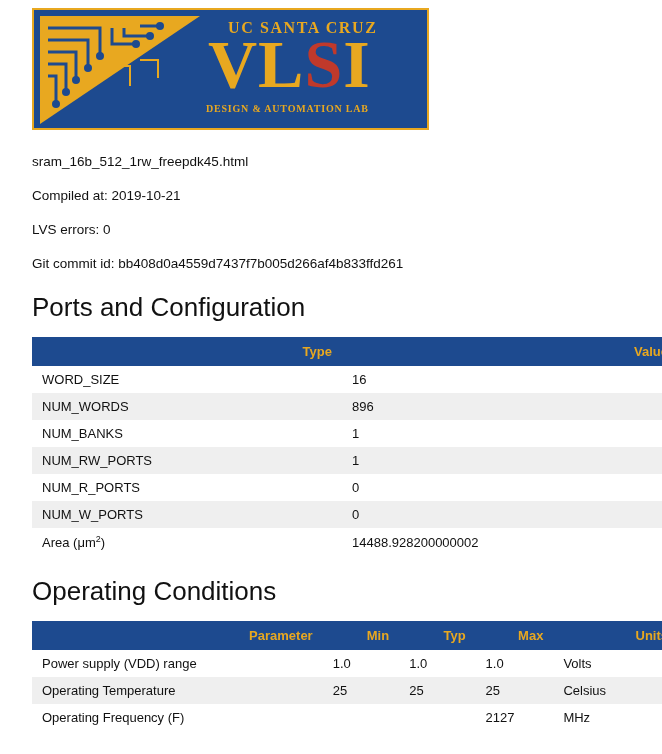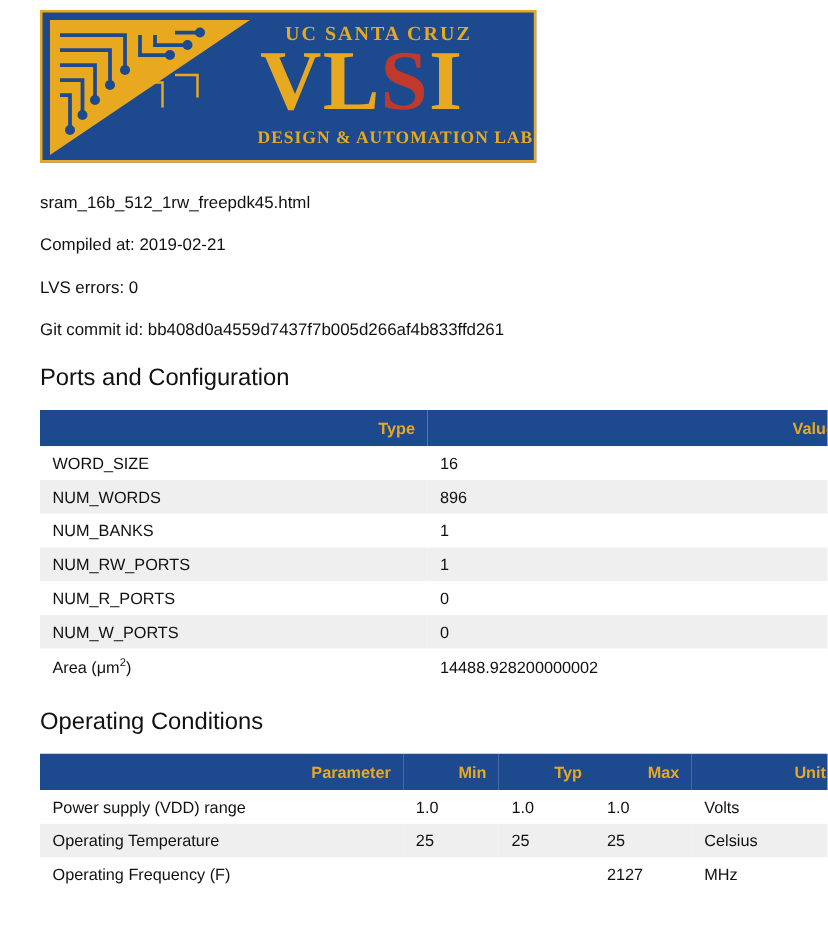--- a/index.html
+++ b/index.html
@@ -66,41 +66,41 @@
     text-align: center;
   }
   .vlsi-word .s-red {
     color: #c0392b;
   }
   .dal-line {
     position: absolute;
     top: 93px;
     left: 6px;
     color: #e8a820;
-    font-size: 14px;
+    font-size: 10px;
     font-weight: bold;
     letter-spacing: 0.8px;
     font-family: "Liberation Serif", serif;
   }
   
   .meta {
     margin: 0 0 0 8px;
   }
   .meta p {
     margin: 0 0 18px 0;
     font-size: 13.5px;
     color: #111;
     line-height: 16px;
   }
   .meta p:first-child {
     margin-top: 24px;
   }
   
   h2.section-title {
-    font-size: 19px;
+    font-size: 26px;
     font-weight: normal;
     color: #111;
     margin: 20px 0 14px 8px;
     font-family: "Liberation Sans", sans-serif;
   }
   
   table {
     border-collapse: collapse;
     width: 646px;
     margin-left: 8px;
@@ -167,21 +167,21 @@
     </svg>
     <div class="logo-right">
       <div class="uc-line">UC SANTA CRUZ</div>
       <div class="vlsi-word"><span>VL</span><span class="s-red">S</span><span>I</span></div>
       <div class="dal-line">DESIGN &amp; AUTOMATION LAB</div>
     </div>
   </div>
 
   <div class="meta">
     <p>sram_16b_512_1rw_freepdk45.html</p>
-    <p>Compiled at: 2019-02-21</p>
+    <p>Compiled at: 2019-10-21</p>
     <p>LVS errors: 0</p>
     <p>Git commit id: bb408d0a4559d7437f7b005d266af4b833ffd261</p>
   </div>
 
   <h2 class="section-title">Ports and Configuration</h2>
   <table>
     <thead>
       <tr>
         <th class="col-type">Type</th>
         <th>Value</th>

